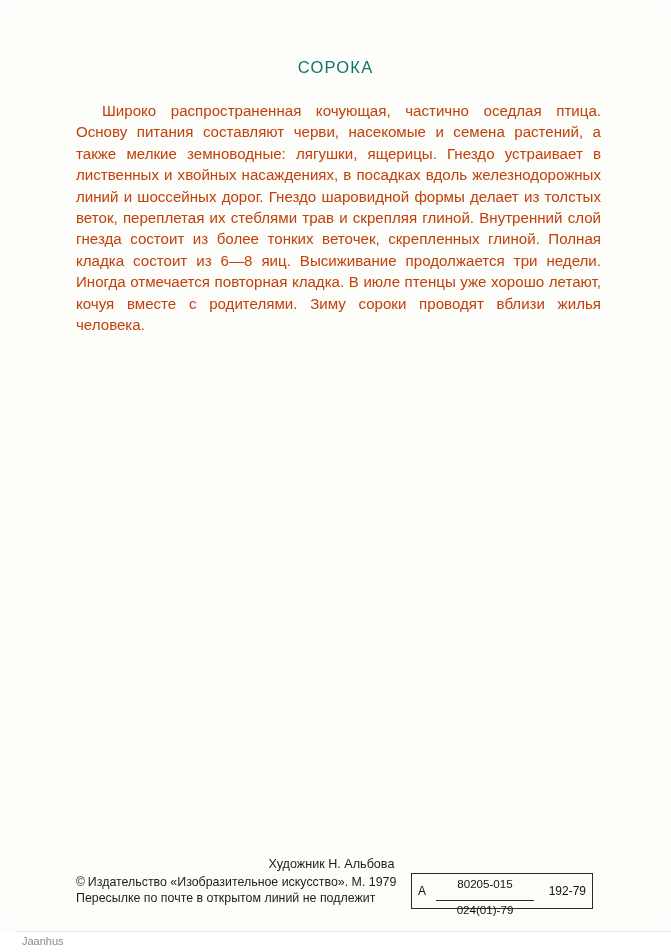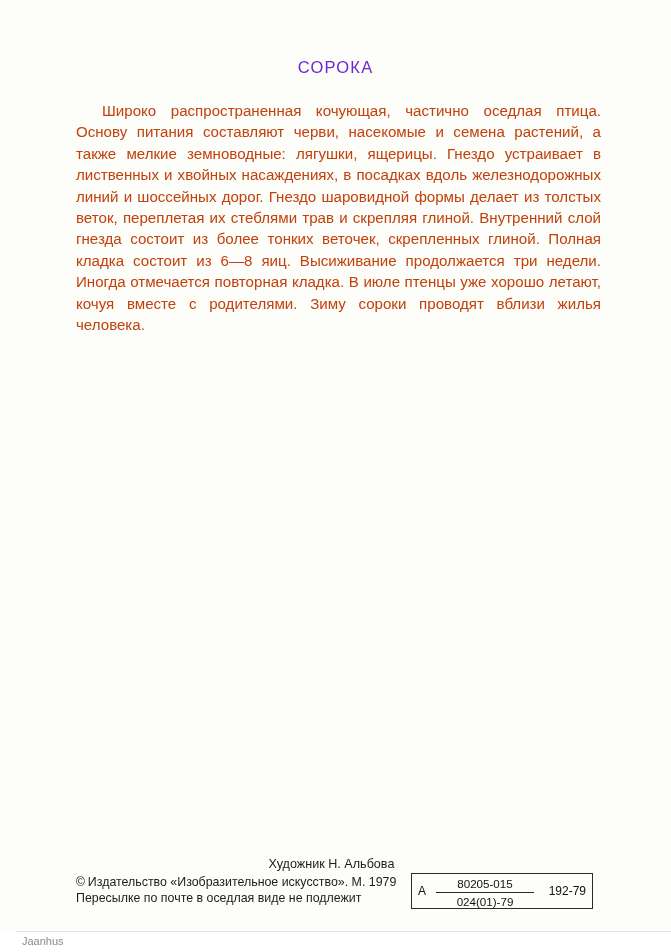--- a/index.html
+++ b/index.html
@@ -39,21 +39,21 @@
 
   #title {
     position: absolute;
     left: 0;
     right: 0;
     top: 46px;
     text-align: center;
     font-family: "Liberation Sans", sans-serif;
     font-size: 16.5px;
     letter-spacing: 1.2px;
-    color: #6d28d9;
+    color: #0f766e;
   }
 
   #body-text {
     position: absolute;
     left: 62px;
     right: 56px;
     top: 88px;
     font-family: "Liberation Sans", sans-serif;
     font-size: 15.1px;
     line-height: 21.4px;
@@ -148,21 +148,21 @@
   }
   #code-fraction {
     position: absolute;
     left: 24px;
     top: 2px;
     width: 98px;
     text-align: center;
   }
   #code-num {
     border-bottom: 1px solid #2a2a2a;
-    padding-bottom: 1px;
+    padding-bottom: 9px;
     line-height: 15px;
   }
   #code-den {
     padding-top: 1px;
     line-height: 15px;
   }
   #code-right {
     position: absolute;
     right: 6px;
     top: 10px;
@@ -217,21 +217,21 @@
 
     <div id="body-text">Широко распространенная кочующая, частично оседлая птица. Основу питания составляют черви, насекомые и семена растений, а также мелкие земноводные: лягушки, ящерицы. Гнездо устраивает в лиственных и хвойных насаждениях, в посадках вдоль железнодорожных линий и шоссейных дорог. Гнездо шаровидной формы делает из толстых веток, переплетая их стеблями трав и скрепляя глиной. Внутренний слой гнезда состоит из более тонких веточек, скрепленных глиной. Полная кладка состоит из 6—8 яиц. Высиживание продолжается три недели. Иногда отмечается повторная кладка. В июле птенцы уже хорошо летают, кочуя вместе с родителями. Зиму сороки проводят вблизи жилья человека.</div>
 
 
     <div id="footer">
       <div id="artist">Художник Н. Альбова</div>
       <div id="footer-rule"></div>
 
       <div id="imprint-block">
         <div class="line"><span id="copy-symbol">©</span><span>Издательство «Изобразительное искусство». М. 1979</span></div>
-        <div class="line">Пересылке по почте в оседлая виде не подлежит</div>
+        <div class="line">Пересылке по почте в открытом линий не подлежит</div>
       </div>
 
       <div id="code-box">
         <div id="code-letter">А</div>
         <div id="code-fraction">
           <div id="code-num">80205-015</div>
           <div id="code-den">024(01)-79</div>
         </div>
         <div id="code-right">192-79</div>
       </div>

